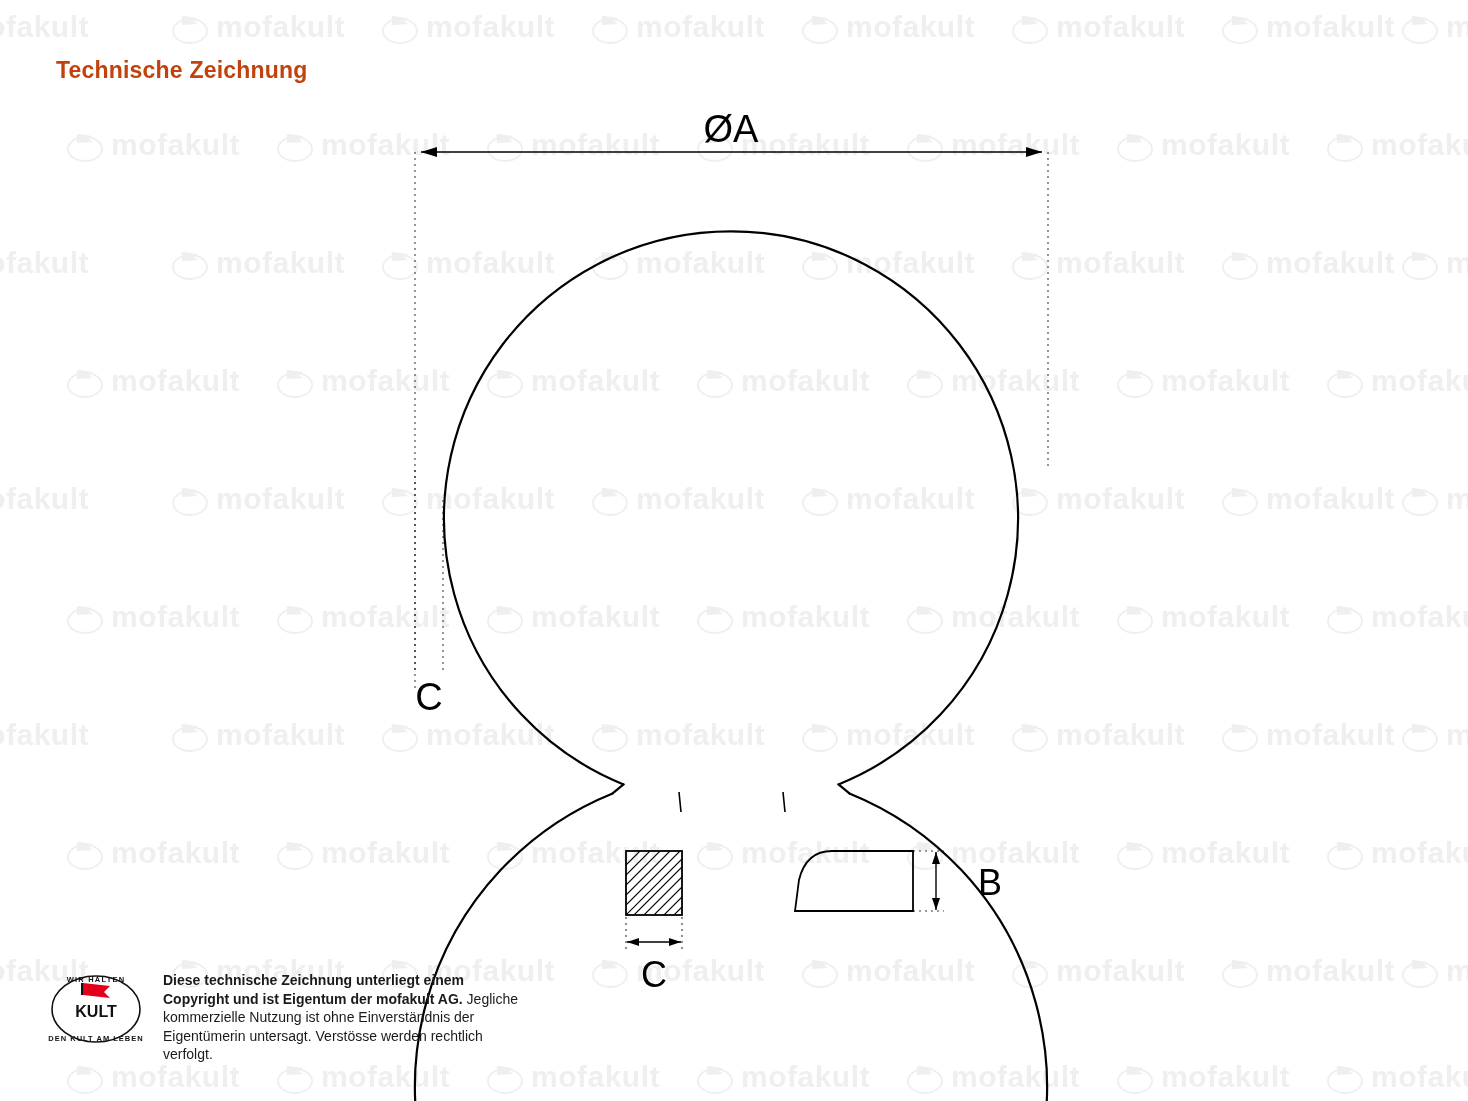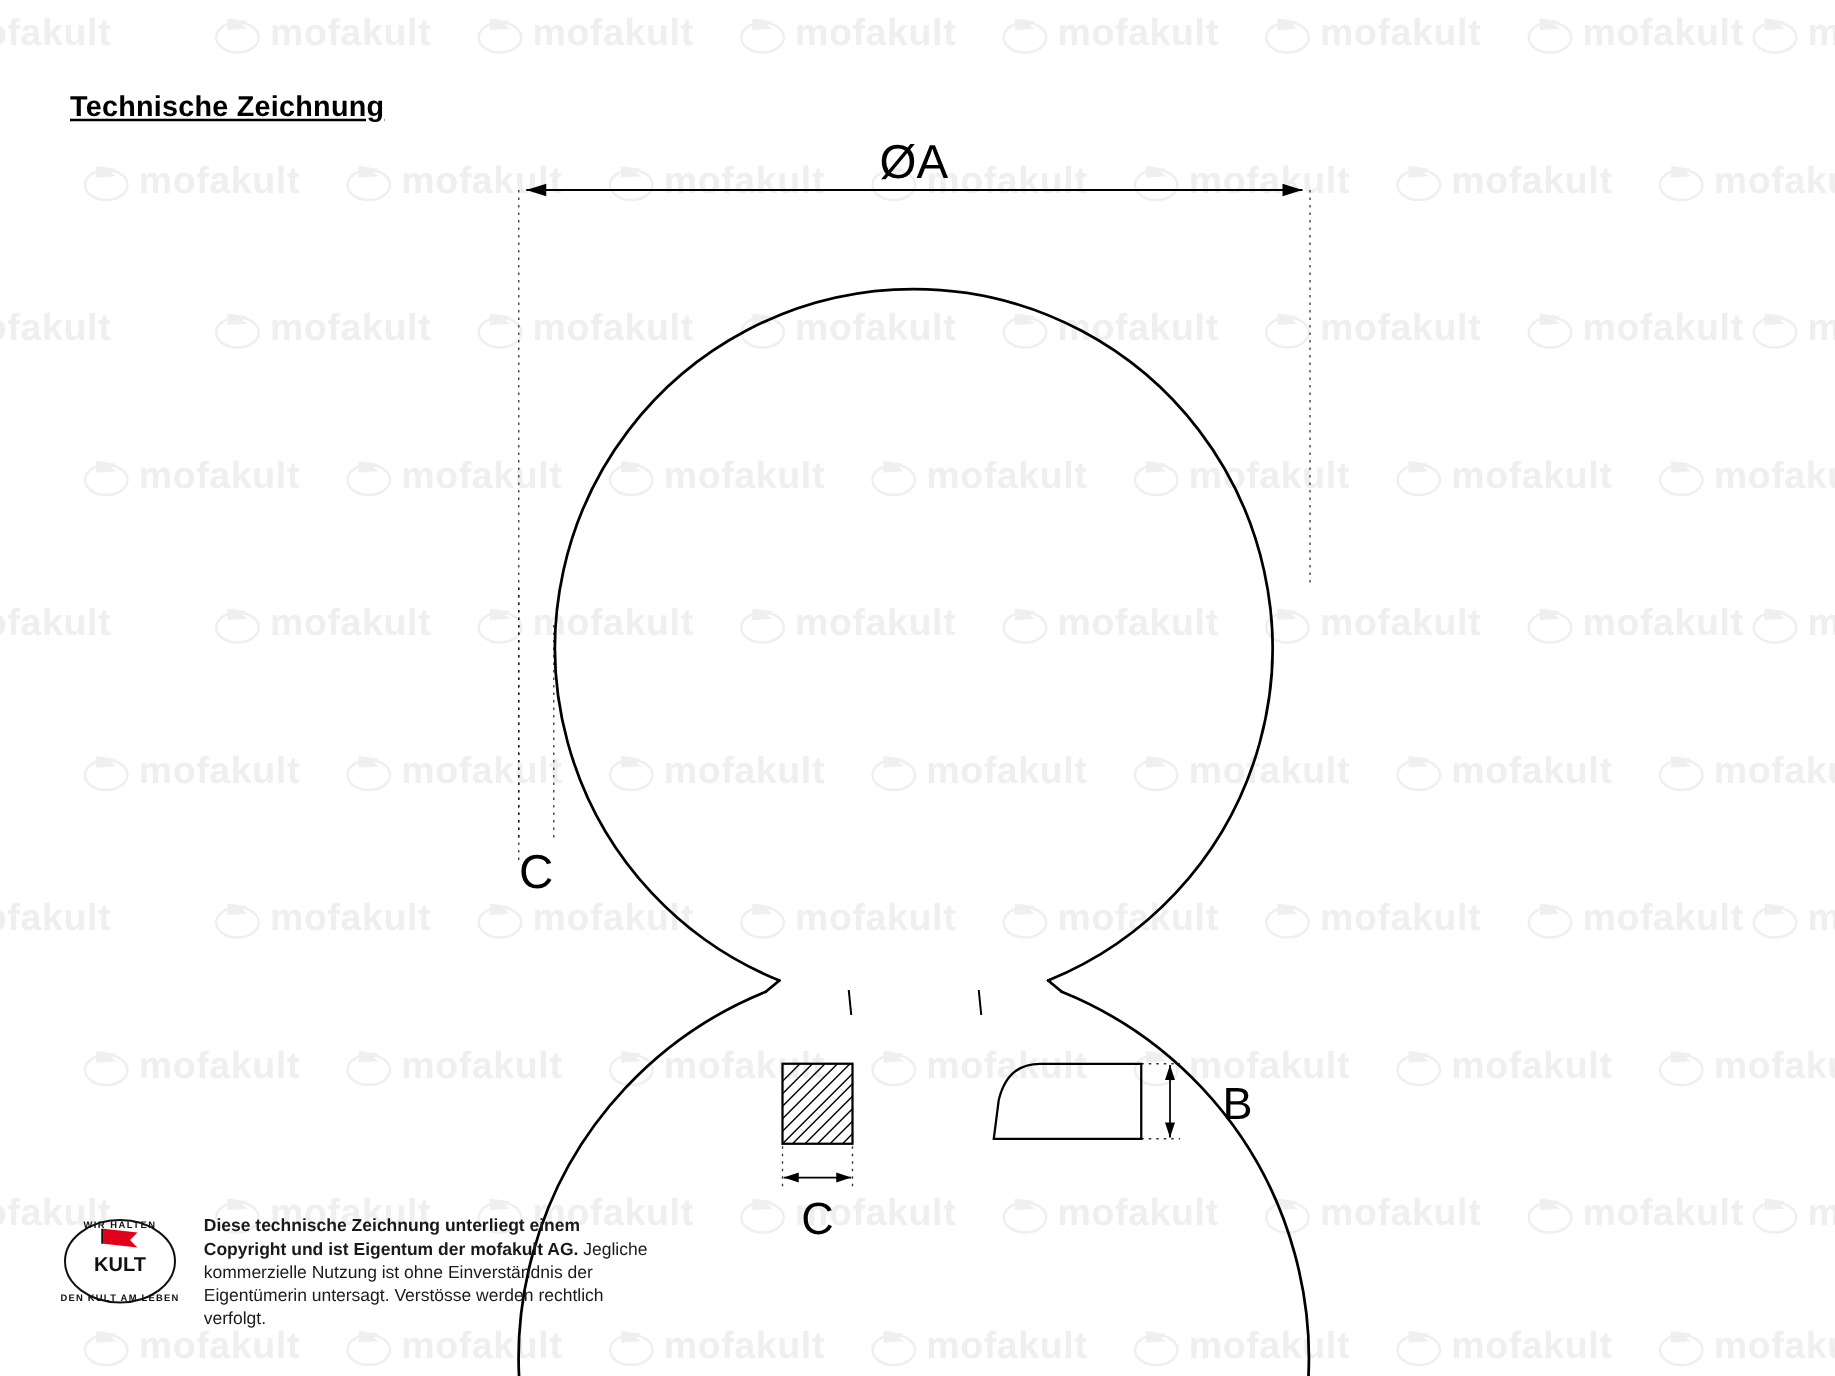--- a/index.html
+++ b/index.html
@@ -44,26 +44,25 @@
   }
   
   #drawing {
     position: absolute;
     inset: 0;
     z-index: 2;
   }
   #title {
     position: absolute;
     left: 56px;
-    top: 72px;
+    top: 57px;
     font-size: 23px;
     font-weight: 700;
-    color: #000000;
+    color: #c2410c;
     letter-spacing: 0.2px;
-    text-decoration: underline;
   }
   
   #footer {
     position: absolute;
     left: 44px;
     top: 965px;
     z-index: 3;
     display: flex;
     align-items: flex-start;
     gap: 14px;

